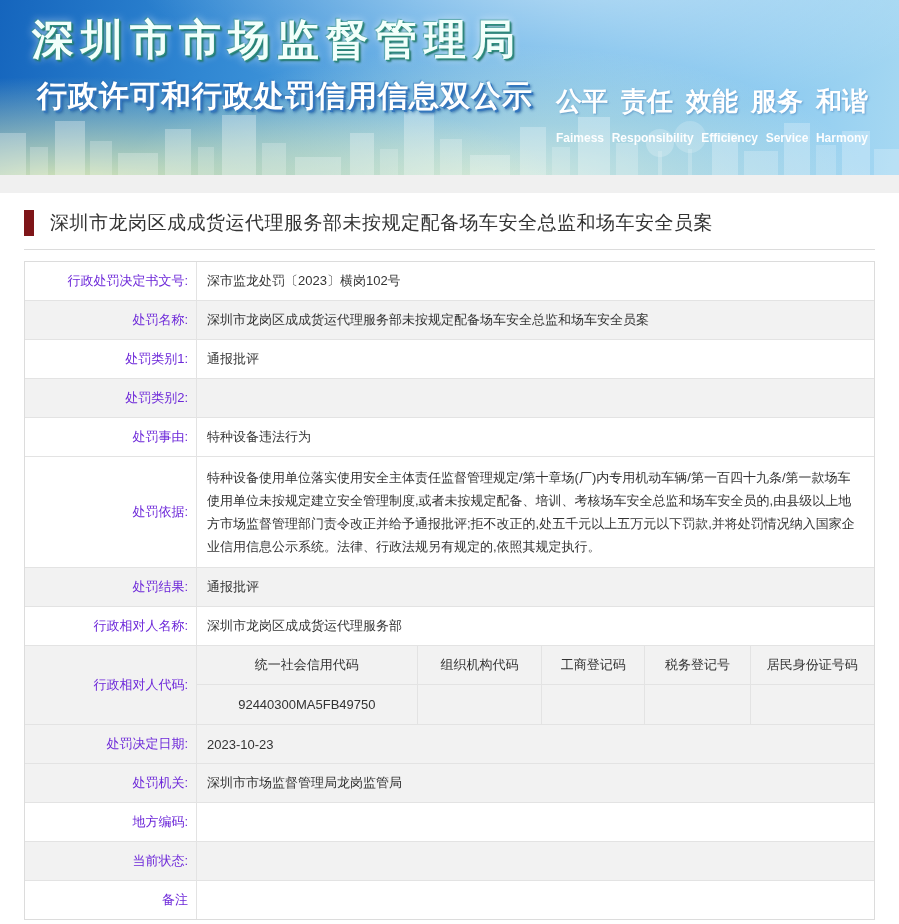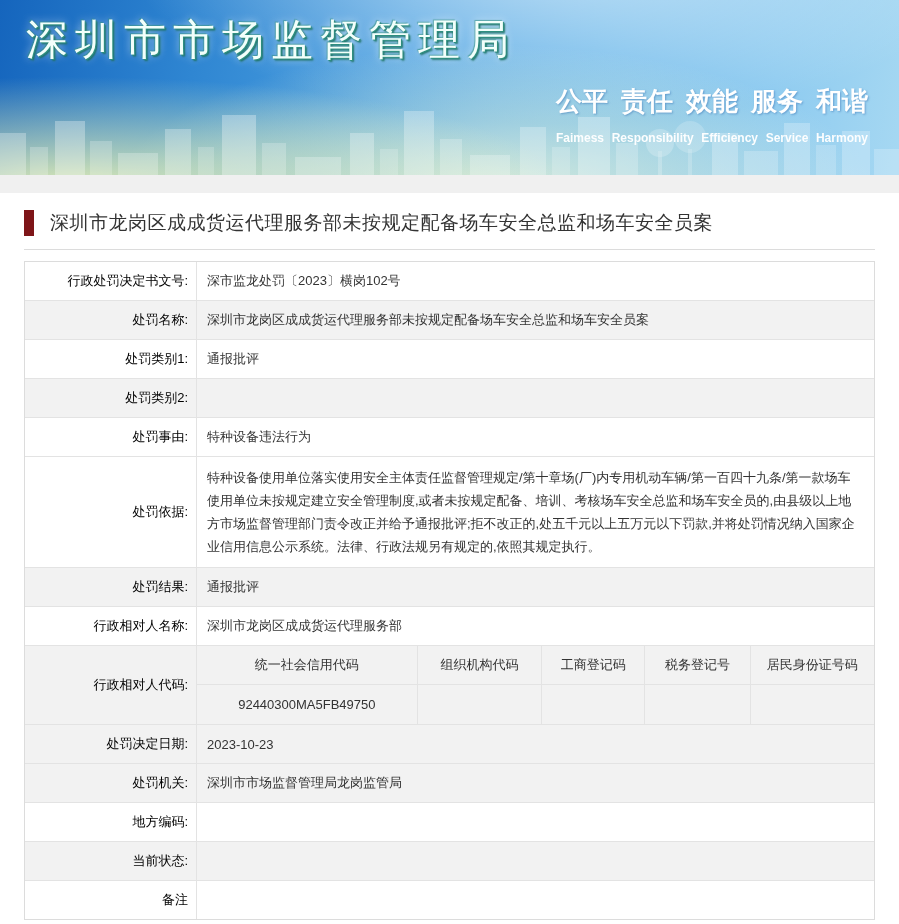--- a/index.html
+++ b/index.html
@@ -21,22 +21,22 @@
       radial-gradient(ellipse at 8% 108%, rgba(235,243,180,0.95), rgba(235,243,180,0) 42%),
       radial-gradient(ellipse at 55% 115%, rgba(245,250,215,0.85), rgba(245,250,215,0) 55%),
       radial-gradient(ellipse at 62% -30%, rgba(255,255,255,0.6), rgba(255,255,255,0) 55%),
       linear-gradient(100deg, #1565bd 0%, #2f86d2 22%, #4fa3e2 45%, #6cb8ea 65%, #8ecbf0 85%, #a6d8f2 100%);
   }
   .skyline {
     position: absolute; left:0; bottom:0; width:100%; height:72px;
     opacity: 0.55;
   }
   .org-title {
-    position: absolute; left: 26px; top: 12px;
-    font-size: 42px; font-weight: normal; letter-spacing: 7px;
+    position: absolute; left: 32px; top: 12px;
+    font-size: 42px; font-weight: bold; letter-spacing: 7px;
     color: #f2fffb;
     text-shadow: 1px 1px 0 #2e8f7f, 2px 2px 2px #1b6f63, -1px -1px 1px rgba(46,143,127,0.6), 0 0 8px rgba(255,255,255,0.7);
   }
   .banner-subtitle {
     position: absolute; left: 37px; top: 76px;
     font-size: 30px; font-weight: bold; letter-spacing: 1px;
     color: #ffffff;
     text-shadow: 2px 2px 0 #3376bd, 3px 3px 3px rgba(25,85,155,0.75), -1px -1px 1px rgba(40,100,170,0.5);
   }
   .motto { position: absolute; right: 31px; top: 84px; width: 312px; }
@@ -64,21 +64,21 @@
 
   
   .info-table { margin-top: 11px; border: 1px solid #dcdcdc; }
   .row { display: flex; border-bottom: 1px solid #e3e3e3; background:#fff; }
   .row:last-child { border-bottom: none; }
   .row.gray { background: #f2f2f2; }
   .cell-label {
     width: 172px; flex: 0 0 auto;
     display: flex; align-items: center; justify-content: flex-end;
     padding-right: 8px;
-    font-size: 13px; color: #000000;
+    font-size: 13px; color: #6d28d9;
     border-right: 1px solid #e3e3e3;
   }
   .cell-value {
     flex: 1 1 auto;
     display: flex; align-items: center;
     padding-left: 10px; padding-right: 12px;
     font-size: 13px; color: #333;
     min-height: 38px;
   }
   .row-tall .cell-value {
@@ -134,20 +134,21 @@
       <rect x="688" y="46" width="4" height="26" opacity="0.35"></rect>
       <rect x="712" y="30" width="26" height="42" opacity="0.45"></rect>
       <rect x="744" y="48" width="34" height="24" opacity="0.4"></rect>
       <rect x="784" y="20" width="26" height="52" opacity="0.45"></rect>
       <rect x="816" y="42" width="20" height="30" opacity="0.35"></rect>
       <rect x="842" y="28" width="28" height="44" opacity="0.45"></rect>
       <rect x="874" y="46" width="25" height="26" opacity="0.4"></rect>
     </g>
   </svg>
   <div class="org-title">深圳市市场监督管理局</div>
+  <div class="banner-subtitle">行政许可和行政处罚信用信息双公示</div>
   <div class="motto">
     <div class="motto-cn">
       <span>公平</span>
       <span>责任</span>
       <span>效能</span>
       <span>服务</span>
       <span>和谐</span>
     </div>
     <div class="motto-en">
       <span>Faimess</span>

